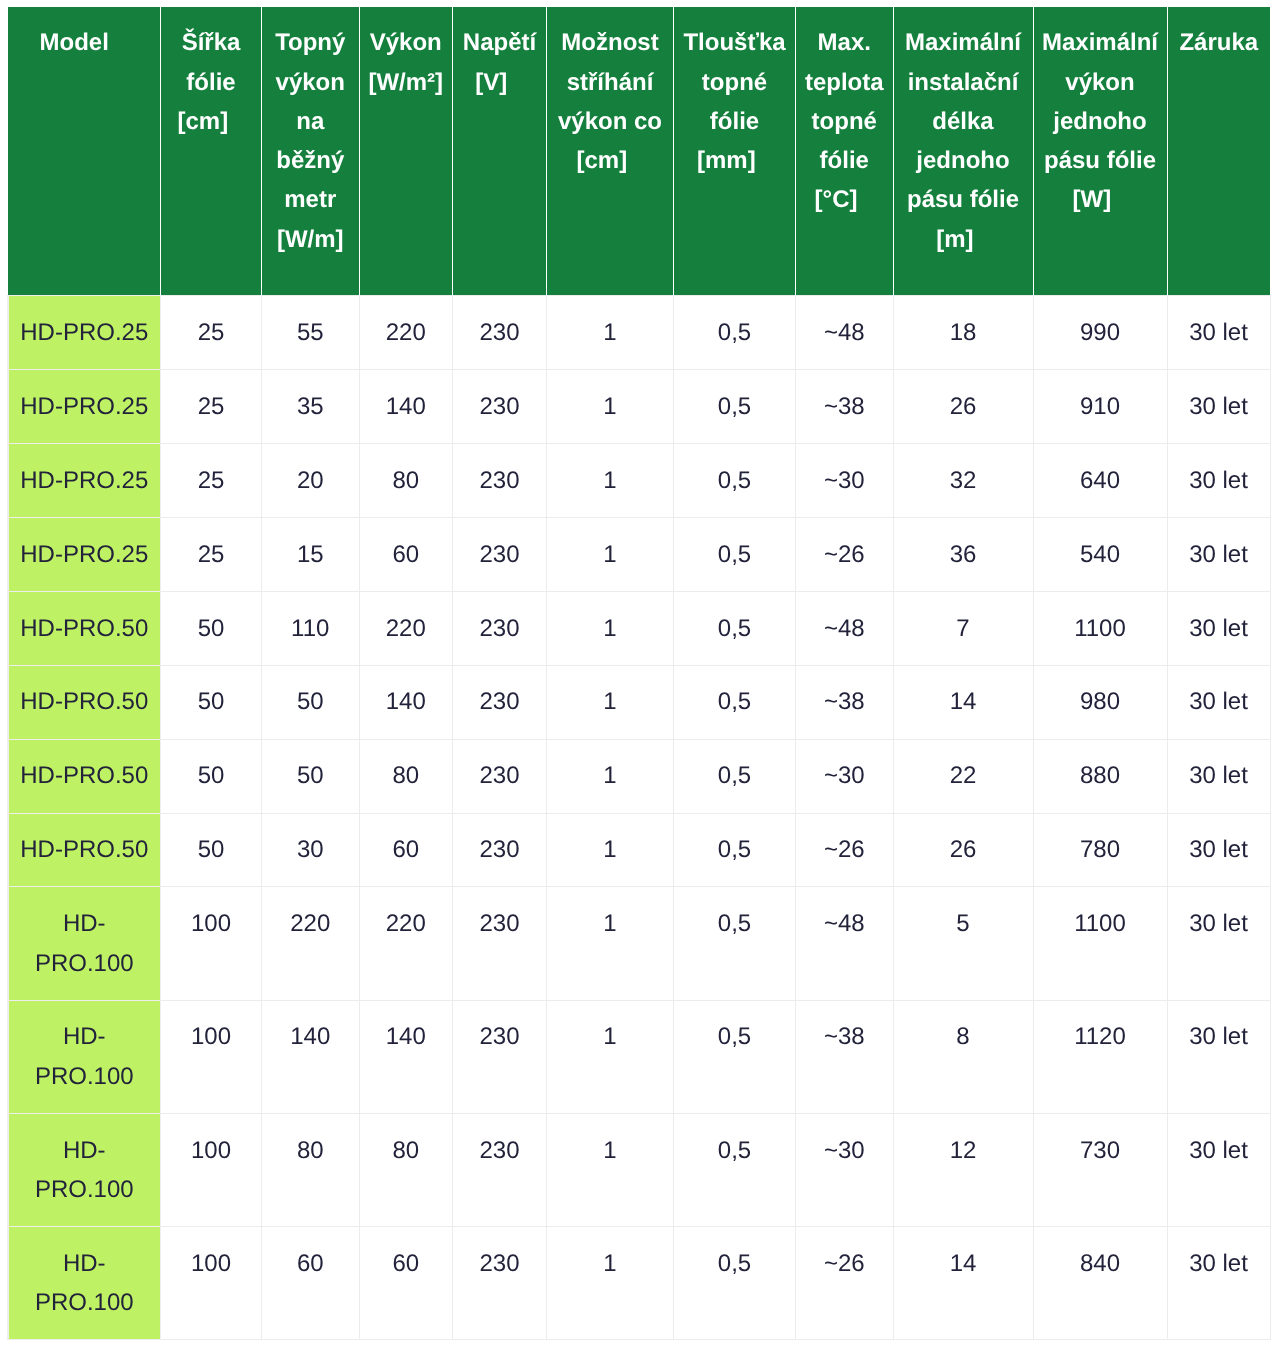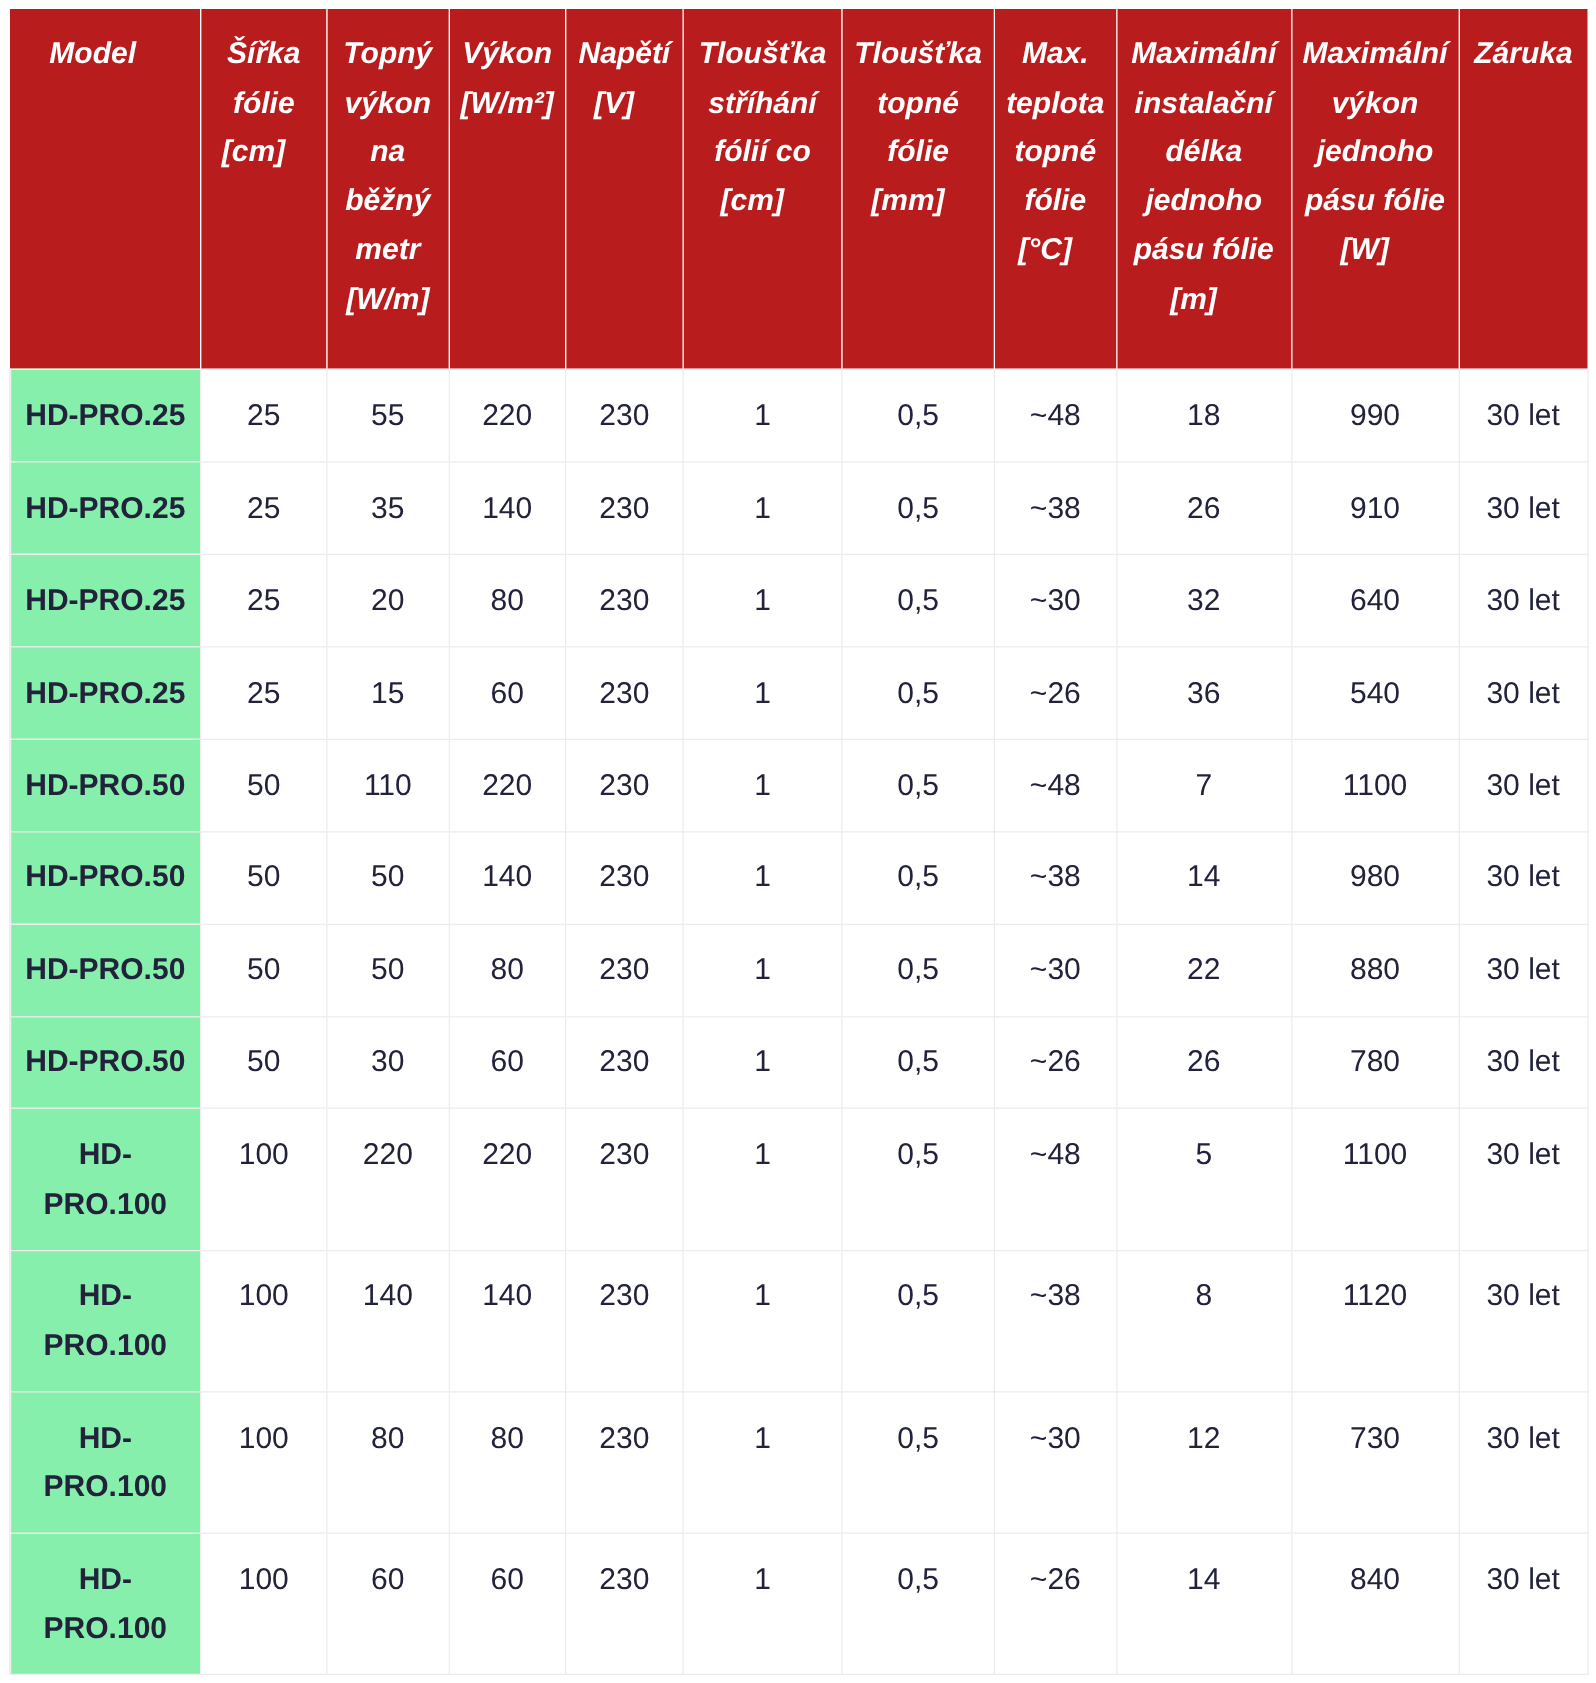--- a/index.html
+++ b/index.html
@@ -20,32 +20,31 @@
     box-sizing: border-box;
   }
   table.spec-table {
     border-collapse: collapse;
     width: 1261.5px;
     table-layout: fixed;
     font-size: 24px;
     transform: translateZ(0);
   }
   table.spec-table th {
-    background: #b91c1c;
+    background: #15803d;
     color: #ffffff;
     font-weight: bold;
     font-size: 24px;
     line-height: 39.25px;
     text-align: center;
     vertical-align: top;
     padding: 16.1px 6px 36.1px 6px;
     border-left: 1px solid #ffffff;
     border-right: 1px solid #ffffff;
     box-sizing: border-box;
-    font-style: italic;
   }
   table.spec-table th.col-model { border-left: 0; }
   table.spec-table th:last-child { border-right: 0; }
   
   table.spec-table th.trail-gap::after {
     content: "";
     display: inline-block;
     width: 16.4px;
     height: 1px;
   }
@@ -56,22 +55,22 @@
     color: #22223b;
     font-size: 24px;
     line-height: 39.25px;
     text-align: center;
     vertical-align: top;
     padding: 16.8px 6px 16.9px 6px;
     border: 1px solid #ececec;
     box-sizing: border-box;
   }
   table.spec-table td.model {
-    background: #86efac;
-    font-weight: bold;
+    background: #bef264;
+    font-weight: normal;
     border-color: #eeeeee;
     box-shadow: -1px 0 0 0 #eeeeee;
   }
 </style>
 </head>
 <body>
 
 <div class="spec-table-wrap">
   <table class="spec-table">
     <colgroup>
@@ -87,21 +86,21 @@
       <col style="width:134px">
       <col style="width:103px">
     </colgroup>
     <thead>
       <tr>
         <th class="col-model trail-gap">Model</th>
         <th class="trail-gap">Šířka fólie [cm]</th>
         <th>Topný výkon na běžný metr [W/m]</th>
         <th>Výkon [W/m²]</th>
         <th class="trail-gap">Napětí [V]</th>
-        <th class="trail-gap">Tloušťka stříhání fólií co [cm]</th>
+        <th class="trail-gap">Možnost stříhání výkon co [cm]</th>
         <th class="trail-gap">Tloušťka topné fólie [mm]</th>
         <th class="trail-gap">Max. teplota topné fólie [°C]</th>
         <th class="trail-gap">Maximální instalační délka jednoho pásu fólie [m]</th>
         <th class="trail-gap">Maximální výkon jednoho pásu fólie [W]</th>
         <th>Záruka</th>
       </tr>
     </thead>
     <tbody>
       <tr>
         <td class="model">HD-PRO.25</td>

